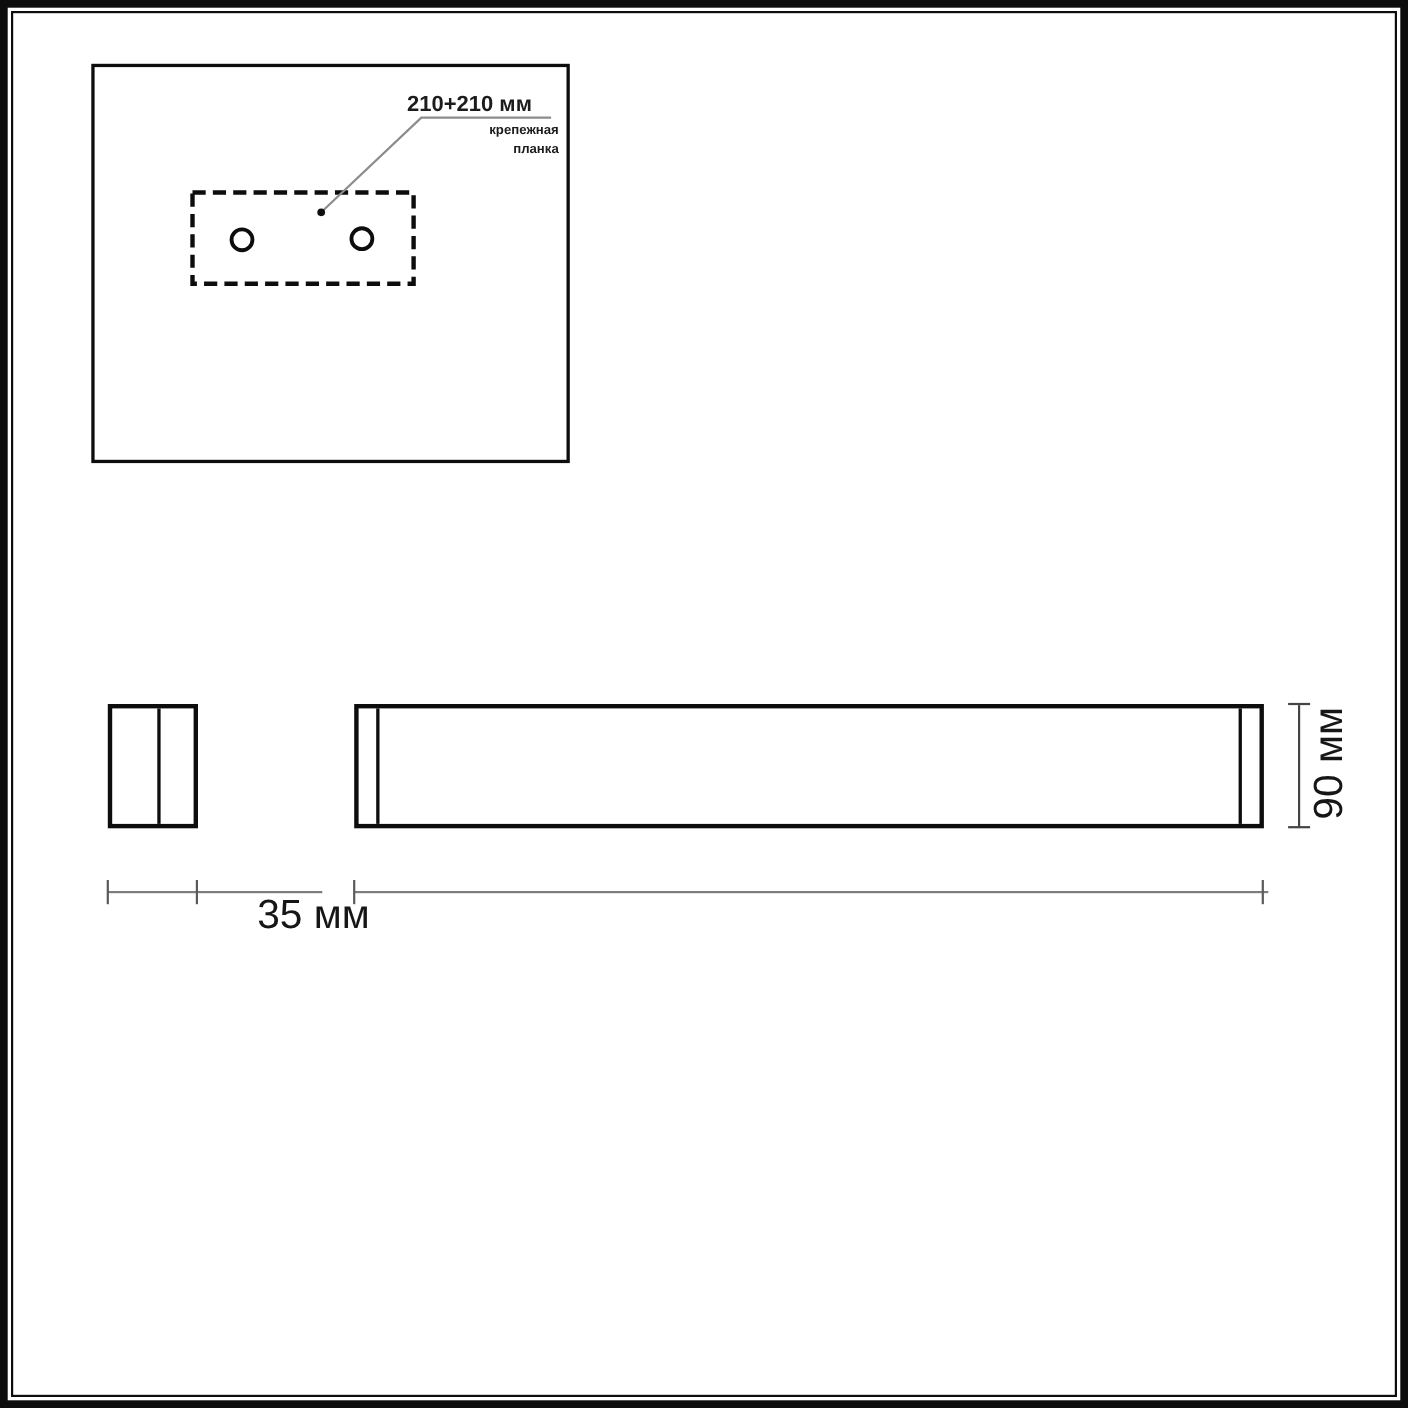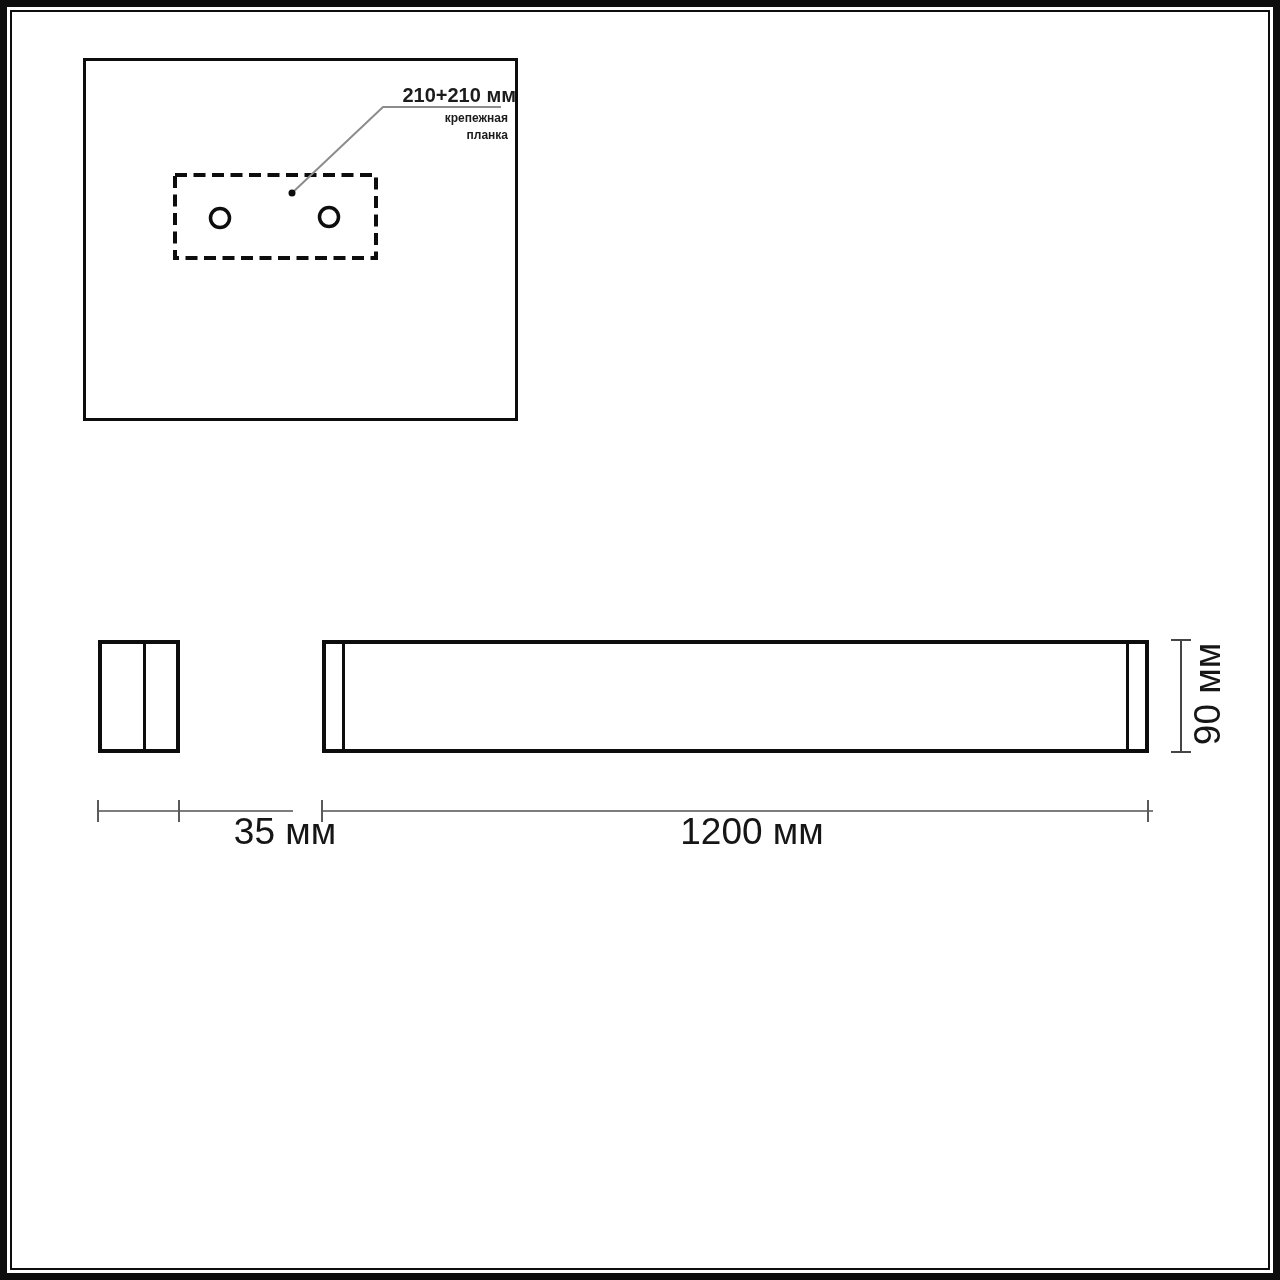--- a/index.html
+++ b/index.html
@@ -18,21 +18,21 @@
 
   
   .panel {
     position: absolute; left: 83px; top: 58px; width: 435px; height: 363px;
     border: 3px solid #0d0d0d; box-sizing: border-box; background: #ffffff;
   }
   .panel svg { position: absolute; left: 0; top: 0; display: block; }
 
   .note-value {
     position: absolute; left: 370px; top: 84px; width: 146px;
-    text-align: right; font-size: 20px; font-weight: 700; line-height: 22px;
+    text-align: left; font-size: 20px; font-weight: 700; line-height: 22px;
     white-space: nowrap;
   }
   .note-caption {
     position: absolute; left: 378px; top: 110px; width: 130px;
     text-align: right; font-size: 12px; font-weight: 700; line-height: 16.5px;
   }
 
   
   .view-rect {
     position: absolute; border: 4px solid #0d0d0d; box-sizing: border-box; background: #ffffff;
@@ -108,20 +108,19 @@
   </div>
 
   <div class="dim-h dim35-line"></div>
   <div class="tick-v dim35-tick-a"></div>
   <div class="tick-v dim35-tick-b"></div>
   <div class="dim-label label-35">35 мм</div>
 
   <div class="dim-h dim1200-line"></div>
   <div class="tick-v dim1200-tick-a"></div>
   <div class="tick-v dim1200-tick-b"></div>
-  <div class="dim-label label-1200">1200 мм</div>
 
   <div class="dim-v dim90-line"></div>
   <div class="tick-h dim90-tick-top"></div>
   <div class="tick-h dim90-tick-bottom"></div>
   <div class="dim-label label-90">90 мм</div>
 
 </div>
 
 </body></html>

